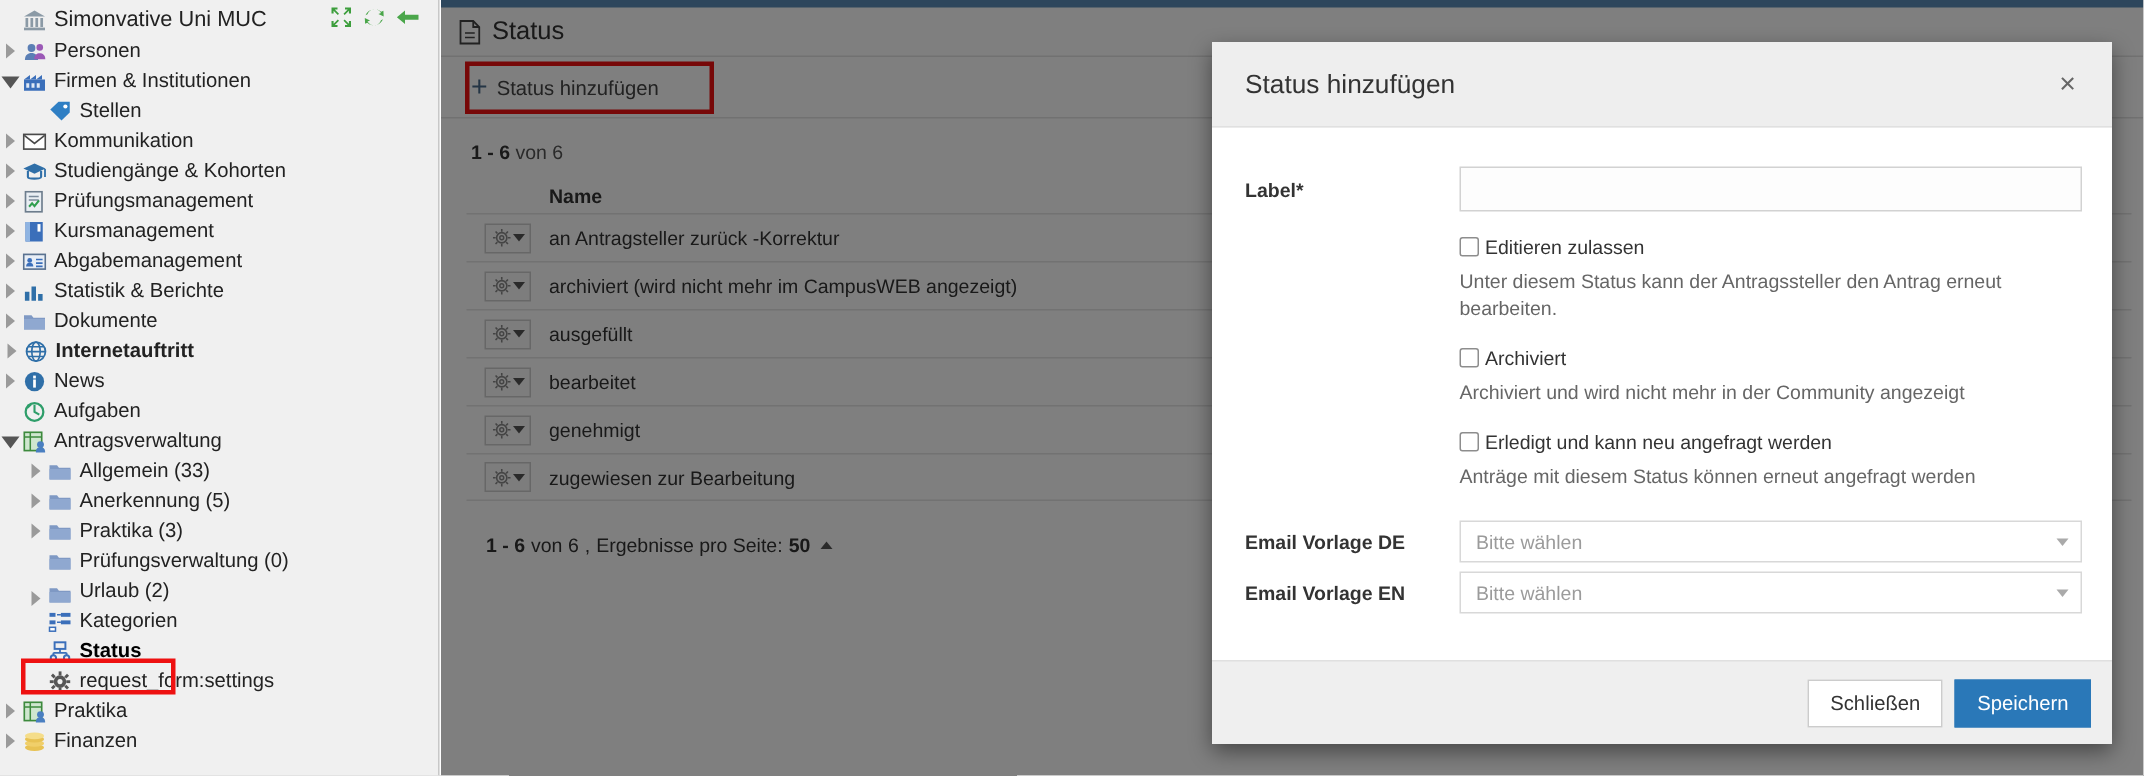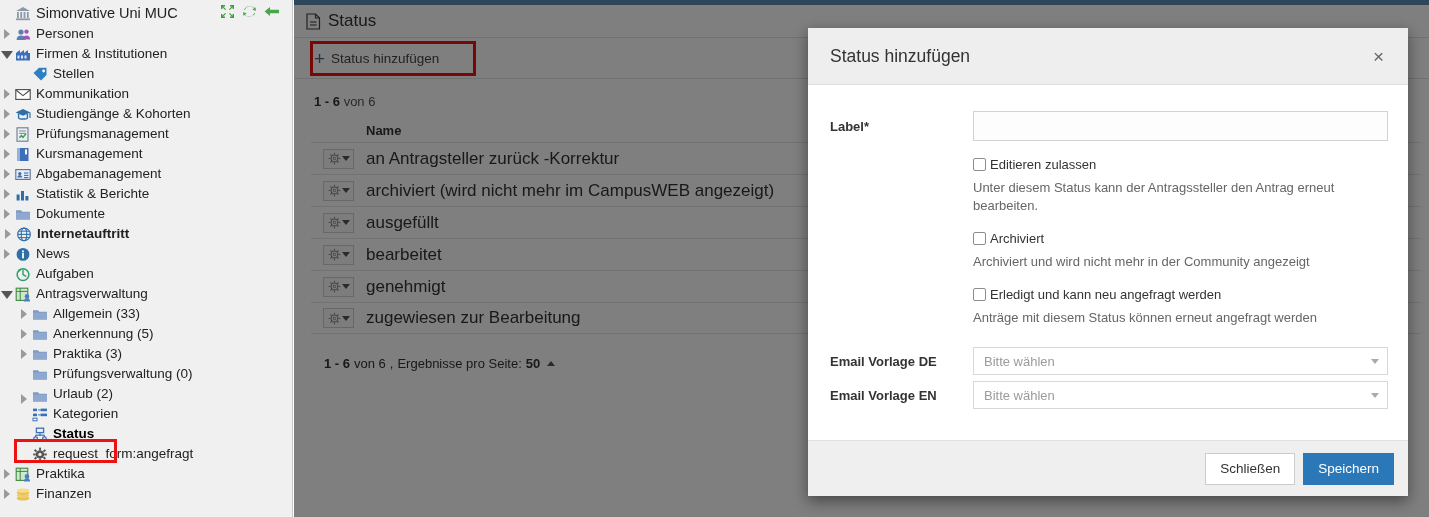--- a/index.html
+++ b/index.html
@@ -137,21 +137,21 @@
     display: inline-flex; align-items: center; justify-content: center; gap: 1px;
     margin-right: 12px;
     cursor: pointer;
   }
   .caret-dn {
     width: 0; height: 0;
     border-left: 4px solid transparent;
     border-right: 4px solid transparent;
     border-top: 5px solid #555;
   }
-  .cell-name { font-size: 17px; color: #333; }
+  .cell-name { font-size: 13px; color: #333; }
 
   #count-bottom {
     position: absolute; left: 30px; top: 356px;
     font-size: 13px; color: #333;
     display: flex; align-items: center; gap: 4px;
   }
   #count-bottom .caret-up {
     width: 0; height: 0;
     border-left: 4px solid transparent;
     border-right: 4px solid transparent;
@@ -590,21 +590,21 @@
                 <rect x="7.1" y="11.6" width="1.9" height="2.6"></rect>
                 <rect x="1.2" y="6.5" width="2.6" height="1.9"></rect>
                 <rect x="12.2" y="6.5" width="2.6" height="1.9"></rect>
                 <rect x="2.6" y="2.4" width="1.9" height="2.6" transform="rotate(-45 3.5 3.7)"></rect>
                 <rect x="11.5" y="9.8" width="1.9" height="2.6" transform="rotate(-45 12.4 11.1)"></rect>
                 <rect x="11.5" y="2.4" width="1.9" height="2.6" transform="rotate(45 12.4 3.7)"></rect>
                 <rect x="2.6" y="9.8" width="1.9" height="2.6" transform="rotate(45 3.5 11.1)"></rect>
               </g>
             </svg>
           </span>
-          <span class="lbl">request_form:angefragt</span>
+          <span class="lbl">request_form:settings</span>
         </div>
         <div class="tree-row" style="padding-left: 0px;">
           <span class="twisty">
             <i class="tw-closed"></i>
           </span>
           <span class="ico">
             <svg width="16" height="15" viewBox="0 0 16 15">
               <rect x="1.2" y="1.2" width="11.6" height="12.2" fill="#cfe6cf" stroke="#3d8a3d" stroke-width="1.1"></rect>
               <line x1="1.2" y1="4.4" x2="12.8" y2="4.4" stroke="#3d8a3d" stroke-width="1"></line>
               <line x1="5.2" y1="1.2" x2="5.2" y2="13.4" stroke="#3d8a3d" stroke-width="1"></line>

